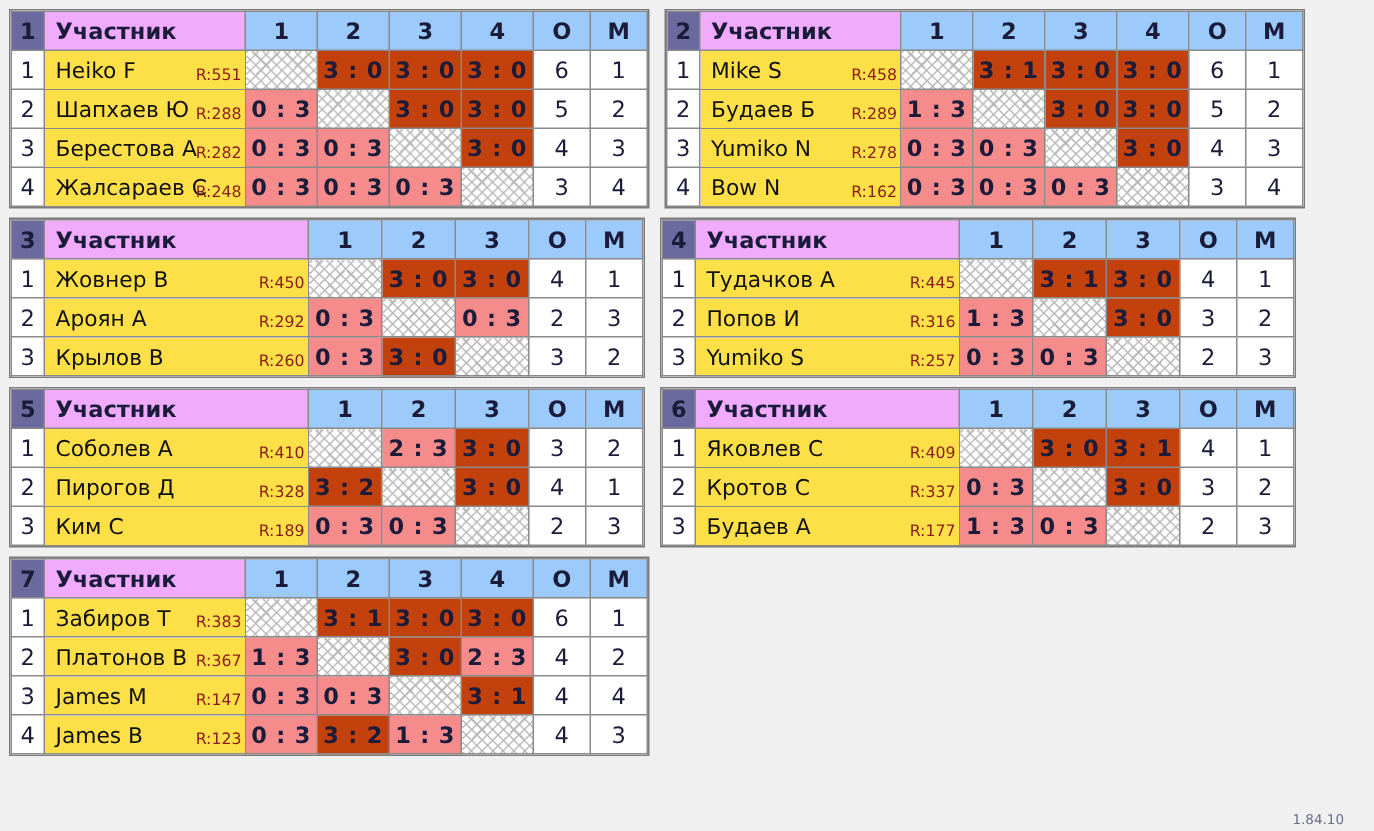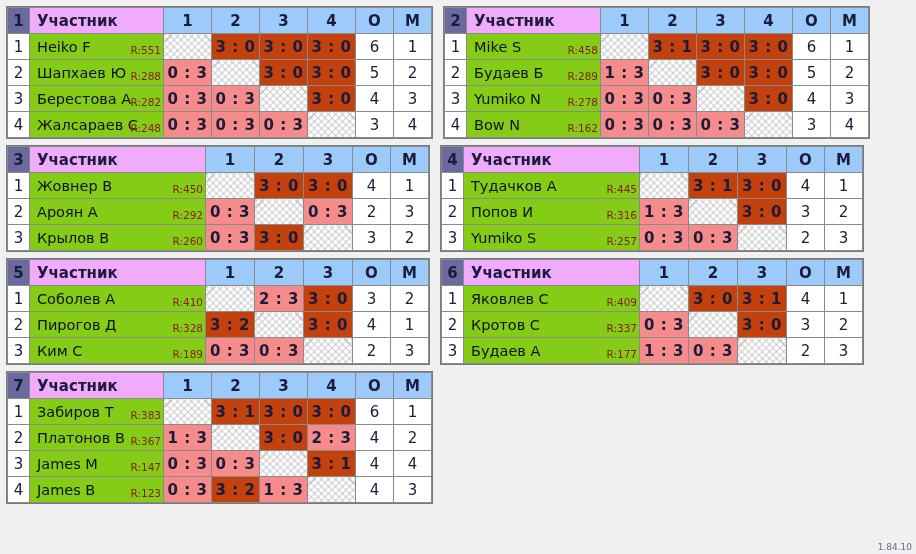--- a/index.html
+++ b/index.html
@@ -71,21 +71,21 @@
     font-size: 15px;
   }
   
   .rank-cell {
     background: #ffffff;
     color: #2a2a2a;
     font-size: 14px;
     width: 22px;
   }
   .name-cell {
-    background: #84cc16;
+    background: #fde047;
     text-align: left !important;
     padding: 0 2px 0 7px !important;
     position: relative;
     white-space: nowrap;
     overflow: hidden;
   }
   .name-cell .pname {
     font-size: 14.5px;
     color: #111111;
     display: inline-block;
@@ -113,21 +113,21 @@
       repeating-linear-gradient(45deg, #b8b8b8 0px, #b8b8b8 1px, transparent 1px, transparent 5px),
       repeating-linear-gradient(-45deg, #b8b8b8 0px, #b8b8b8 1px, transparent 1px, transparent 5px);
   }
   .tot-cell {
     background: #ffffff;
     font-size: 15px;
     color: #1b1b3a;
   }
   .version {
     position: absolute;
-    right: 4px;
+    right: 20px;
     bottom: 2px;
     font-size: 9px;
     color: #6b6b8a;
     font-family: "DejaVu Sans", "Liberation Sans", sans-serif;
   }
 </style>
 </head>
 <body>
 
 <div class="board">

